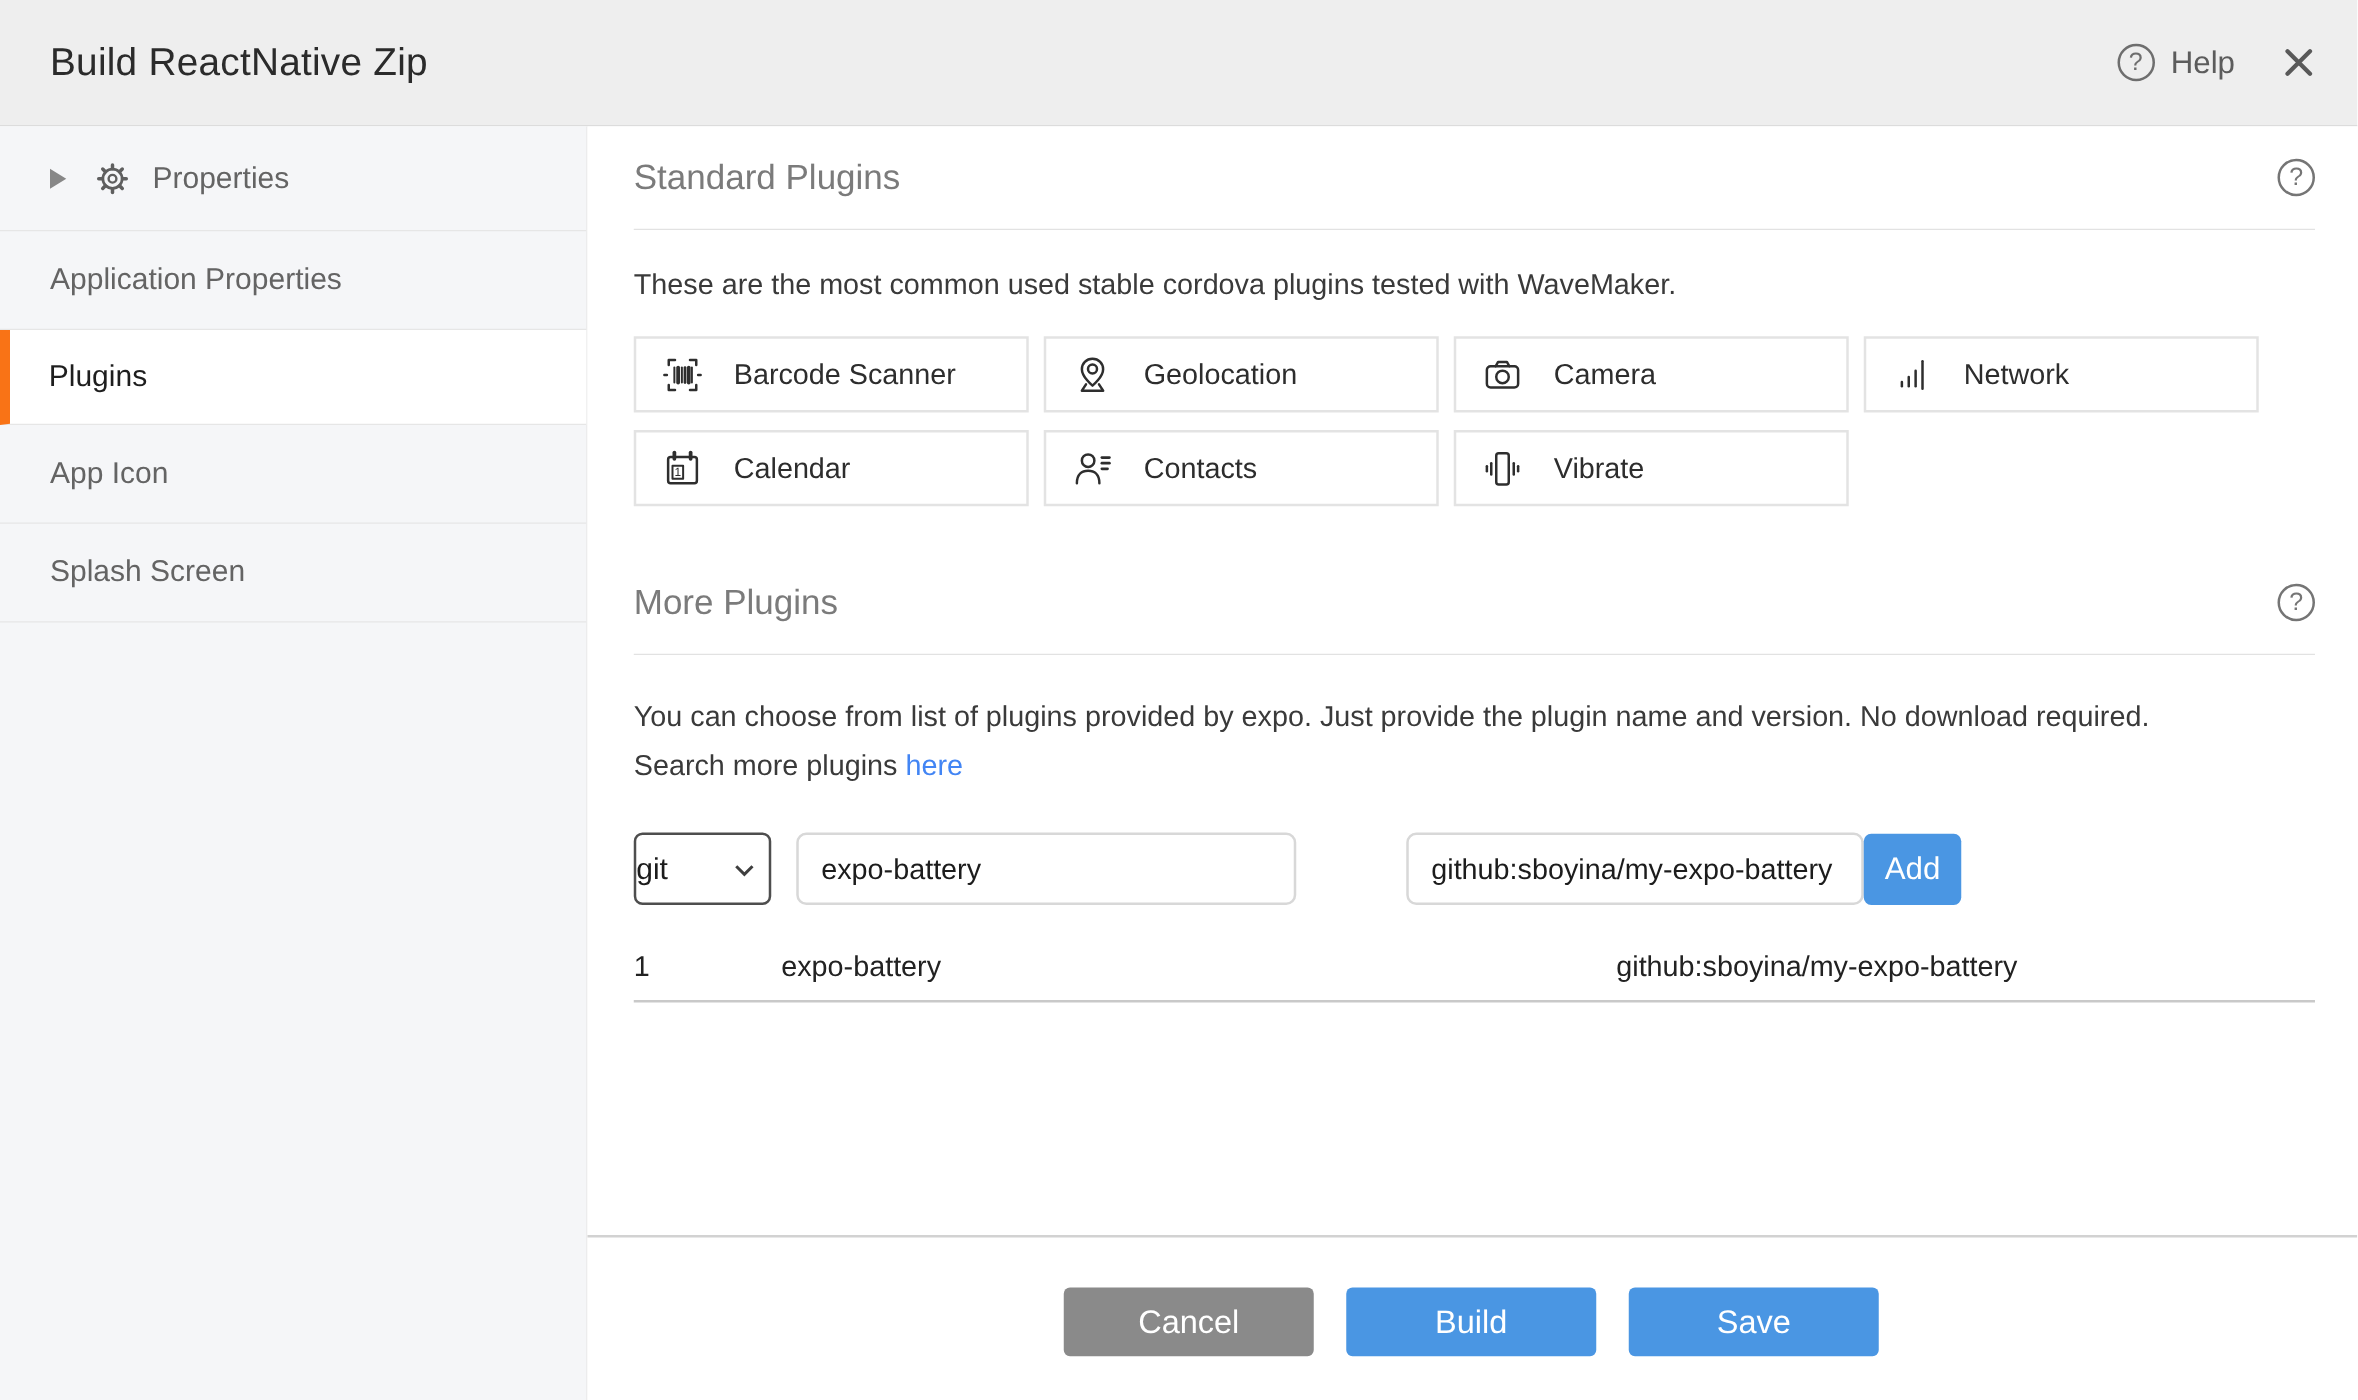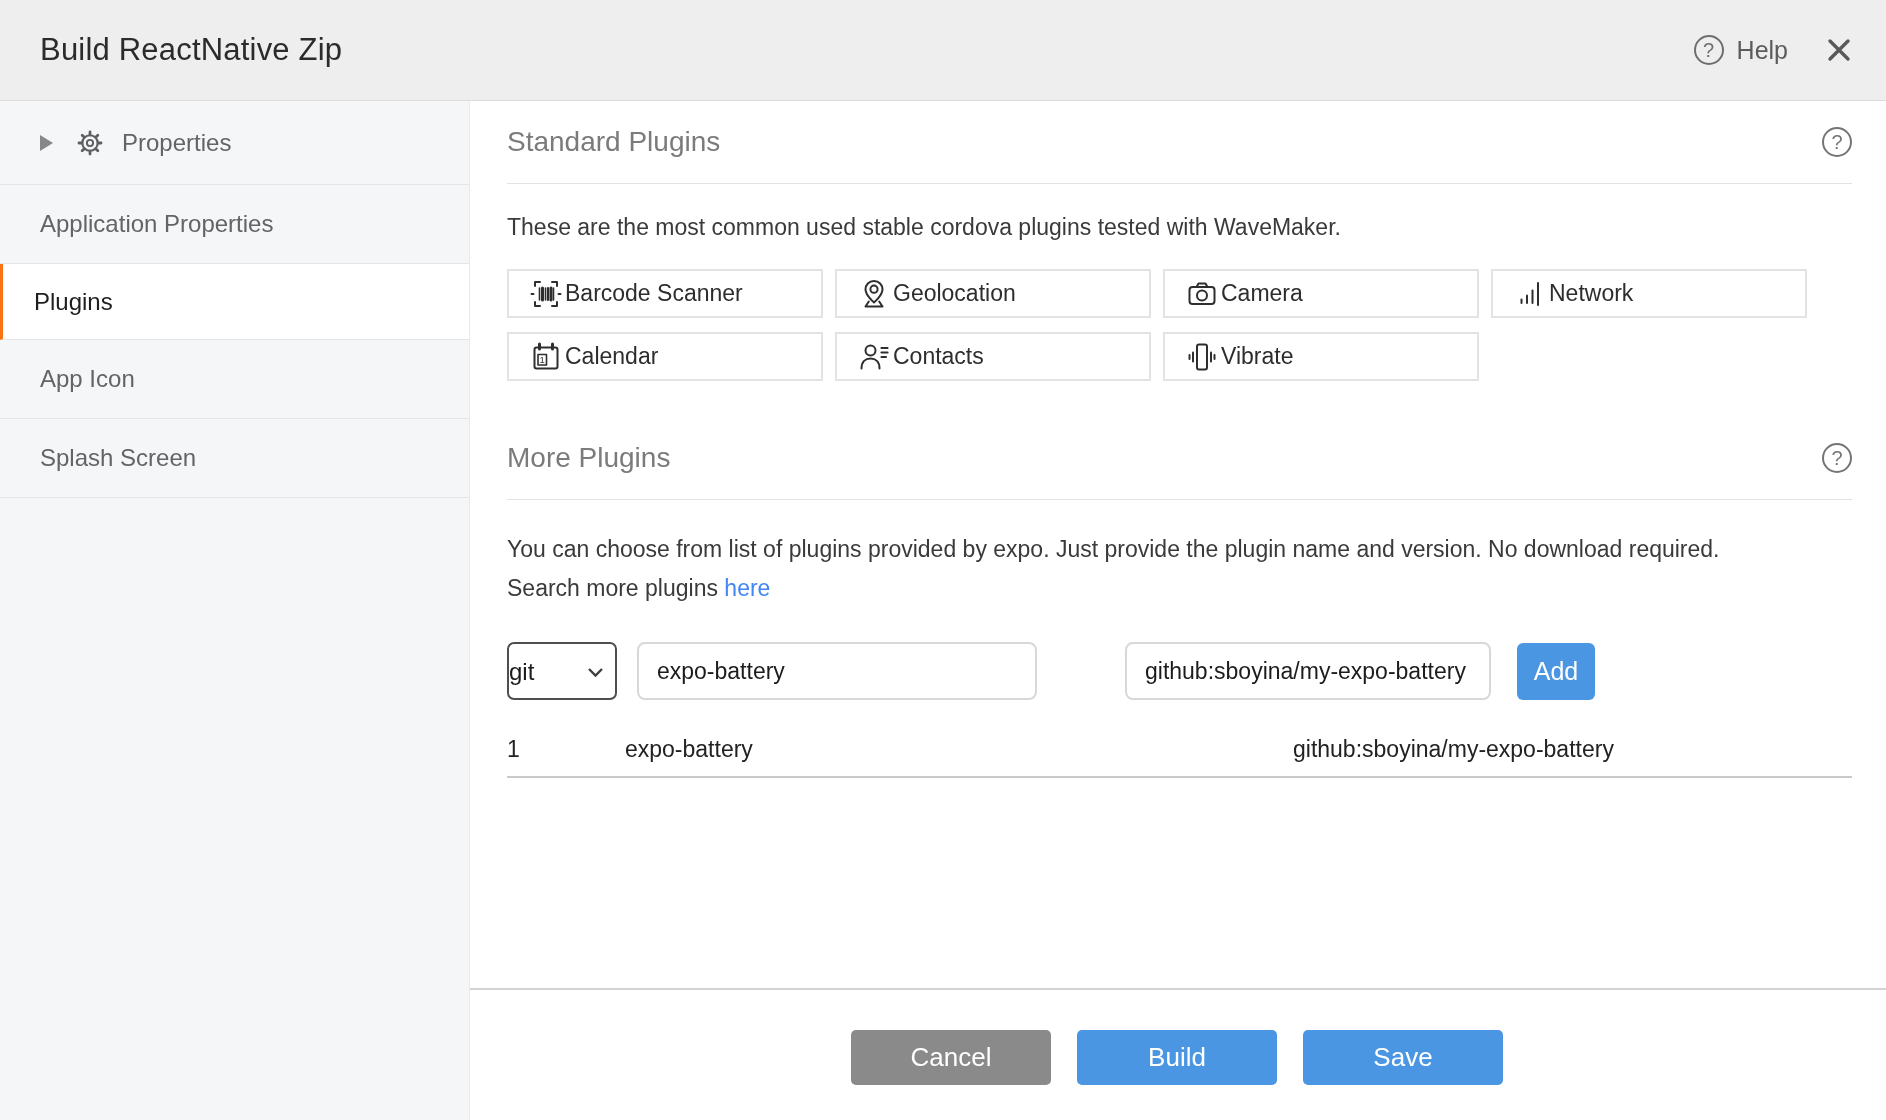--- a/index.html
+++ b/index.html
@@ -20,55 +20,55 @@
 
   
   .app { flex:1; display:flex; overflow:hidden; }
   .sidebar { width:470px; min-width:470px; background:#f5f6f8; border-right:1px solid #e9e9e9; }
   .side-item { height:79px; border-bottom:1px solid #e6e6e6; display:flex; align-items:center;
                padding-left:40px; font-size:24px; color:#646464; cursor:pointer; }
   .side-item.props { height:84px; }
   .tri { width:0; height:0; border-left:13px solid #878787; border-top:8px solid transparent;
          border-bottom:8px solid transparent; margin-right:22px; }
   .gear { display:flex; margin-right:17px; }
-  .side-item.selected { background:#ffffff; border-left:3px solid #f97316; padding-left:31px;
+  .side-item.selected { background:#ffffff; border-left:8px solid #f97316; padding-left:31px;
                         color:#1e1e1e; height:76px; }
 
   .main { flex:1; background:#fff; padding:0 34px 0 37px; display:flex; flex-direction:column; }
 
   
   .section-head { display:flex; align-items:center; justify-content:space-between;
                   padding:25px 0 25px; border-bottom:1px solid #e2e2e2; }
   .section-head h2 { font-size:28px; font-weight:400; color:#7b7b7b; }
   .section-head.mp { margin-top:36px; }
   .qcircle.sec { border-color:#757575; color:#757575; cursor:pointer; }
 
   .desc { margin-top:30px; font-size:23px; color:#3a3a3a; }
 
   
   .cards { margin-top:28px; display:flex; flex-wrap:wrap; gap:14px 12px; width:1312px; }
-  .card { width:316px; height:49px; border:2px solid #e3e3e3; background:#fff; display:flex;
-          align-items:center; padding-left:18px; font-size:23px; color:#2d2d2d; cursor:pointer; }
+  .card { width:316px; height:61px; border:2px solid #e3e3e3; background:#fff; display:flex;
+          align-items:center; padding-left:18px; gap:22px; font-size:23px; color:#2d2d2d; cursor:pointer; }
   .card .icon { width:38px; height:38px; display:flex; align-items:center; justify-content:center; }
 
   .desc2 { margin-top:30px; font-size:23px; color:#3a3a3a; line-height:39px; }
   a.here { color:#4285f4; text-decoration:none; cursor:pointer; }
 
   
   .form-row { margin-top:34px; display:flex; align-items:center; }
   .select-wrap { position:relative; width:110px; height:58px; }
   .select-wrap select { width:110px; height:58px; appearance:none; -webkit-appearance:none;
           border:2px solid #4e4e4e; border-radius:7px; background:#fff; font-size:24px;
           color:#1c1c1c; padding:0 34px 0 0; font-family:inherit; cursor:pointer; }
   .select-wrap .chev { position:absolute; right:13px; top:25px; pointer-events:none; }
   .inp { height:58px; border:2px solid #d8d8d8; border-radius:8px; font-size:23px; color:#1c1c1c;
          padding:0 18px; font-family:inherit; background:#fff; }
   .inp.name { width:400px; margin-left:20px; }
   .inp.url  { width:366px; margin-left:88px; }
-  .add { margin-left:26px; width:78px; height:57px; background:#4a96e3; border:none; border-radius:6px;
+  .add { width:78px; height:57px; background:#4a96e3; border:none; border-radius:6px;
          color:#fff; font-size:25px; font-family:inherit; cursor:pointer; }
 
   
   .plugin-row { margin-top:22px; height:56px; display:flex; align-items:center;
                 border-bottom:2px solid #c9c9c9; font-size:23px; color:#222; }
   .plugin-row .c1 { width:118px; }
   .plugin-row .c2 { width:668px; }
 
   
   .footer { margin-top:auto; }

